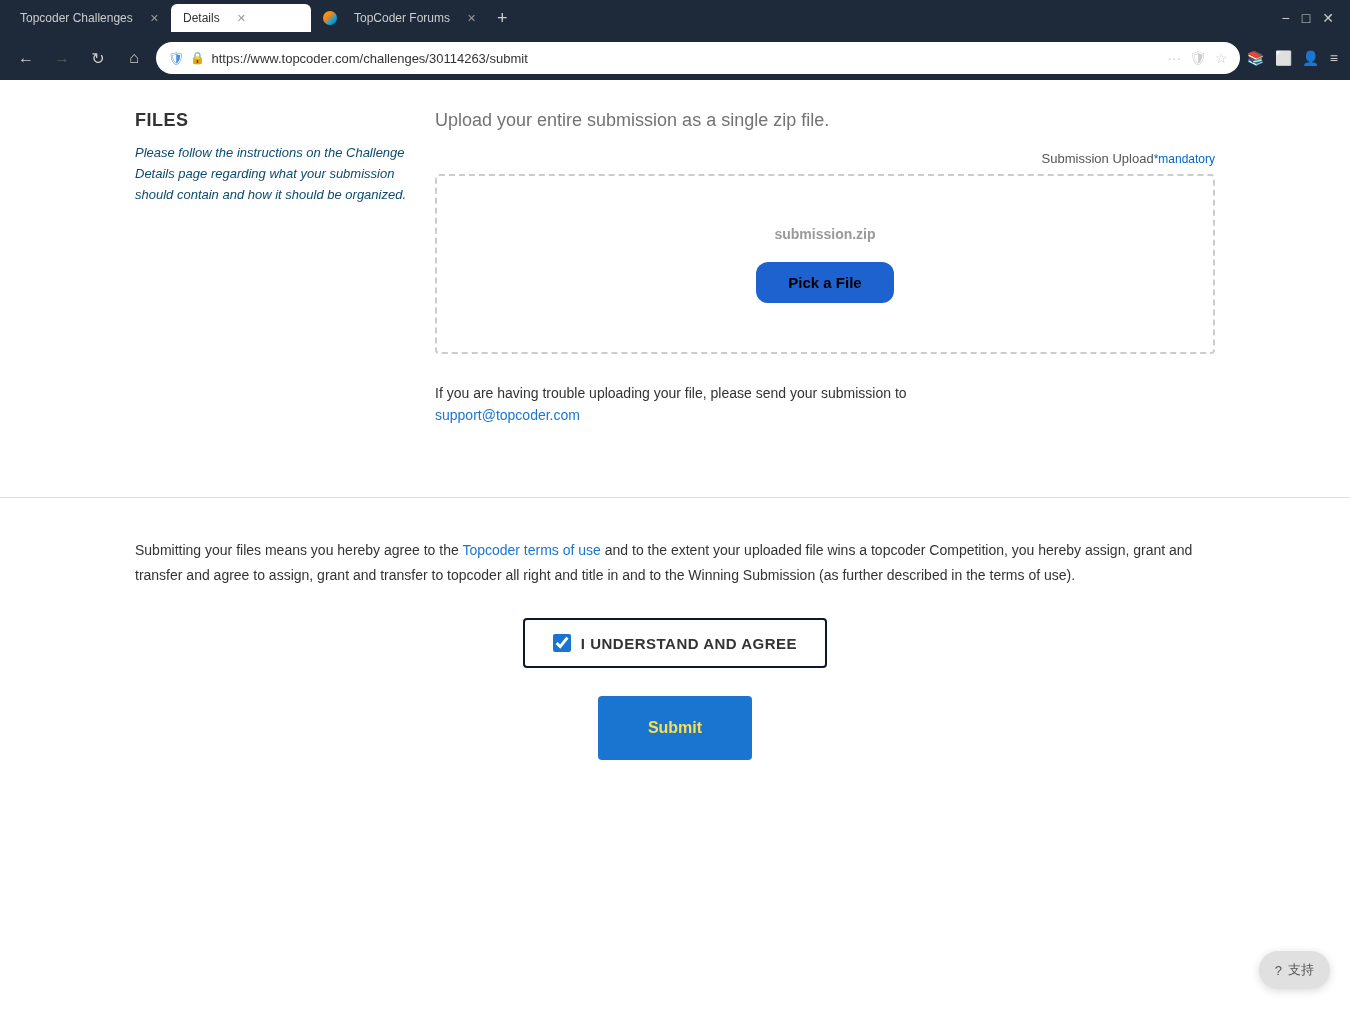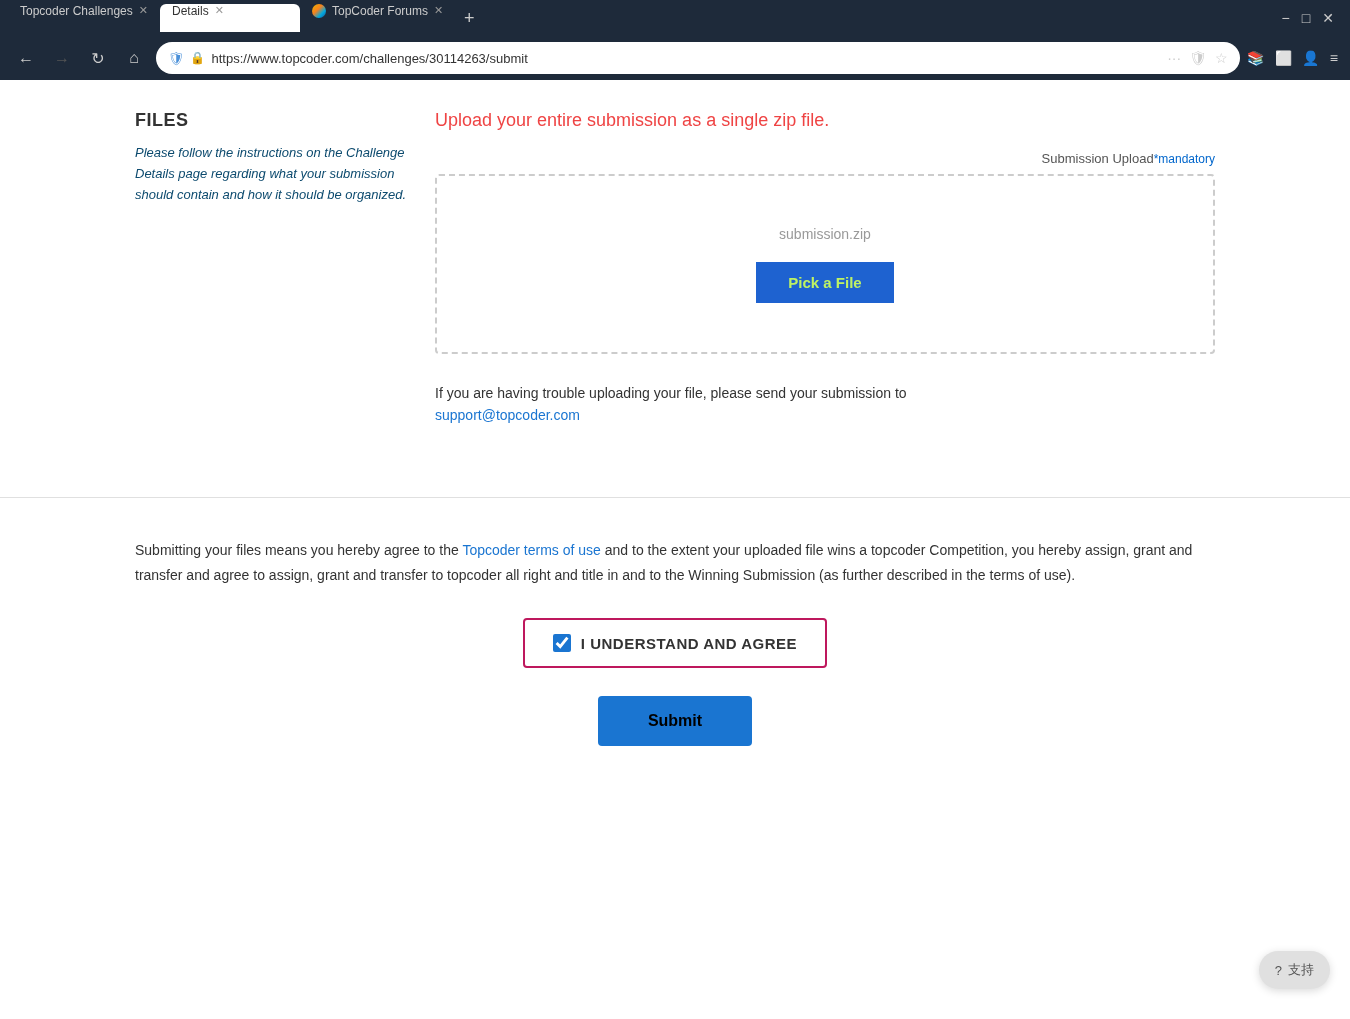--- a/index.html
+++ b/index.html
@@ -12,29 +12,29 @@
     }
     .tab-bar {
       display: flex;
       align-items: center;
       height: 36px;
       padding: 0 8px;
       background: #1e2a3a;
     }
     .tab {
       display: flex;
-      align-items: flex-start;
+      align-items: center;
       height: 28px;
       padding: 0 12px;
       border-radius: 6px 6px 0 0;
       font-size: 12px;
       color: #ccc;
       background: transparent;
       cursor: pointer;
-      gap: 6px;
+      gap: 17px;
       min-width: 140px;
     }
     .tab.active {
       background: #fff;
       color: #333;
     }
     .tab .close-btn {
       font-size: 11px;
       color: #999;
     }
@@ -147,21 +147,21 @@
       font-style: italic;
       line-height: 1.6;
     }
 
     .right-panel {
       flex: 1;
     }
 
     .upload-title {
       font-size: 18px;
-      color: #ef4444;
+      color: #737373;
       margin-bottom: 20px;
     }
 
     .submission-label-row {
       display: flex;
       justify-content: flex-end;
       align-items: center;
       margin-bottom: 8px;
     }
 
@@ -183,27 +183,28 @@
       flex-direction: column;
       align-items: center;
       justify-content: center;
       gap: 20px;
       min-height: 180px;
     }
 
     .dropzone-text {
       font-size: 14px;
       color: #999;
+      font-weight: bold;
     }
 
     .pick-file-btn {
       background: #1e62d0;
-      color: #bef264;
+      color: #000000;
       border: none;
-      border-radius: 0;
+      border-radius: 12px;
       padding: 12px 32px;
       font-size: 15px;
       font-weight: bold;
       cursor: pointer;
     }
 
     .trouble-text {
       font-size: 14px;
       color: #333;
       margin-top: 28px;
@@ -242,21 +243,21 @@
     .agree-section {
       display: flex;
       justify-content: center;
       margin-bottom: 28px;
     }
 
     .agree-box {
       display: flex;
       align-items: center;
       gap: 10px;
-      border: 2px solid #be185d;
+      border: 2px solid #0f172a;
       border-radius: 4px;
       padding: 14px 28px;
       background: #fff;
     }
 
     .agree-checkbox {
       width: 18px;
       height: 18px;
       accent-color: #1a75d1;
       cursor: pointer;
@@ -270,24 +271,24 @@
     }
 
     .submit-section {
       display: flex;
       justify-content: center;
       margin-bottom: 40px;
     }
 
     .submit-btn {
       background: #1a75d1;
-      color: #000000;
+      color: #fde047;
       border: none;
       border-radius: 4px;
-      padding: 16px 50px;
+      padding: 23px 50px;
       font-size: 16px;
       font-weight: bold;
       cursor: pointer;
     }
 
     .support-widget {
       position: fixed;
       bottom: 30px;
       right: 20px;
       background: #e0e0e0;

